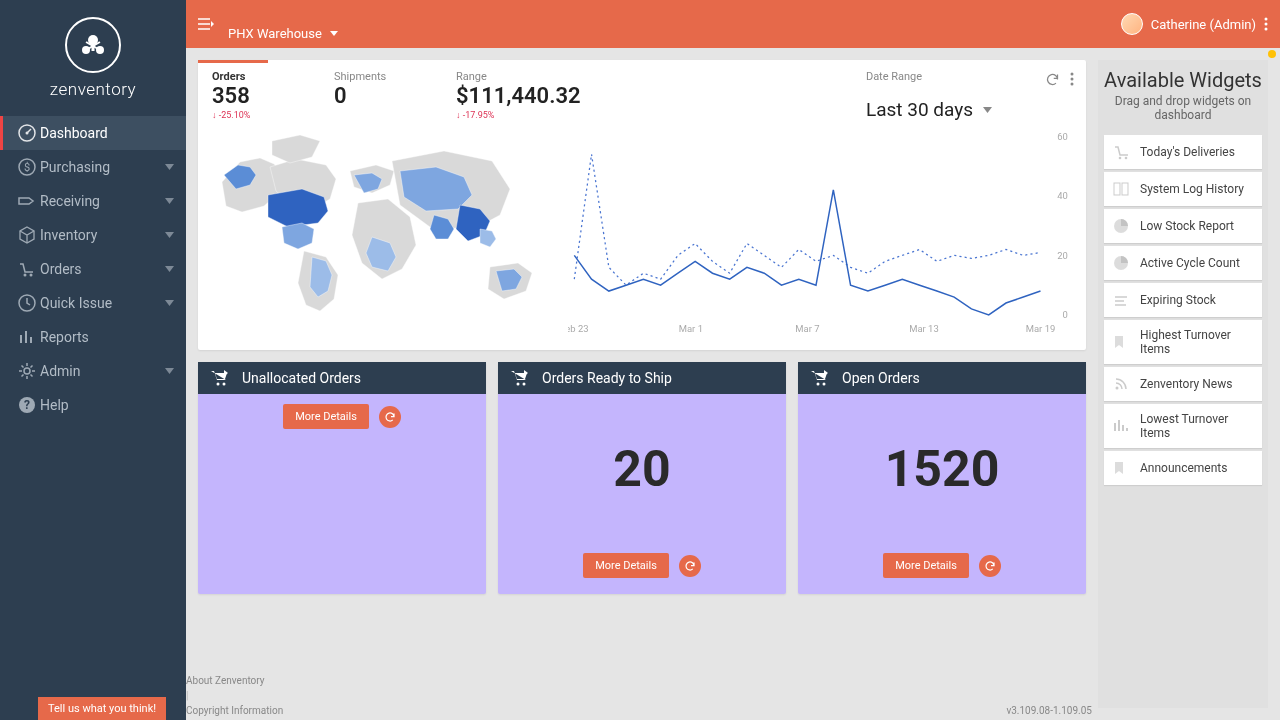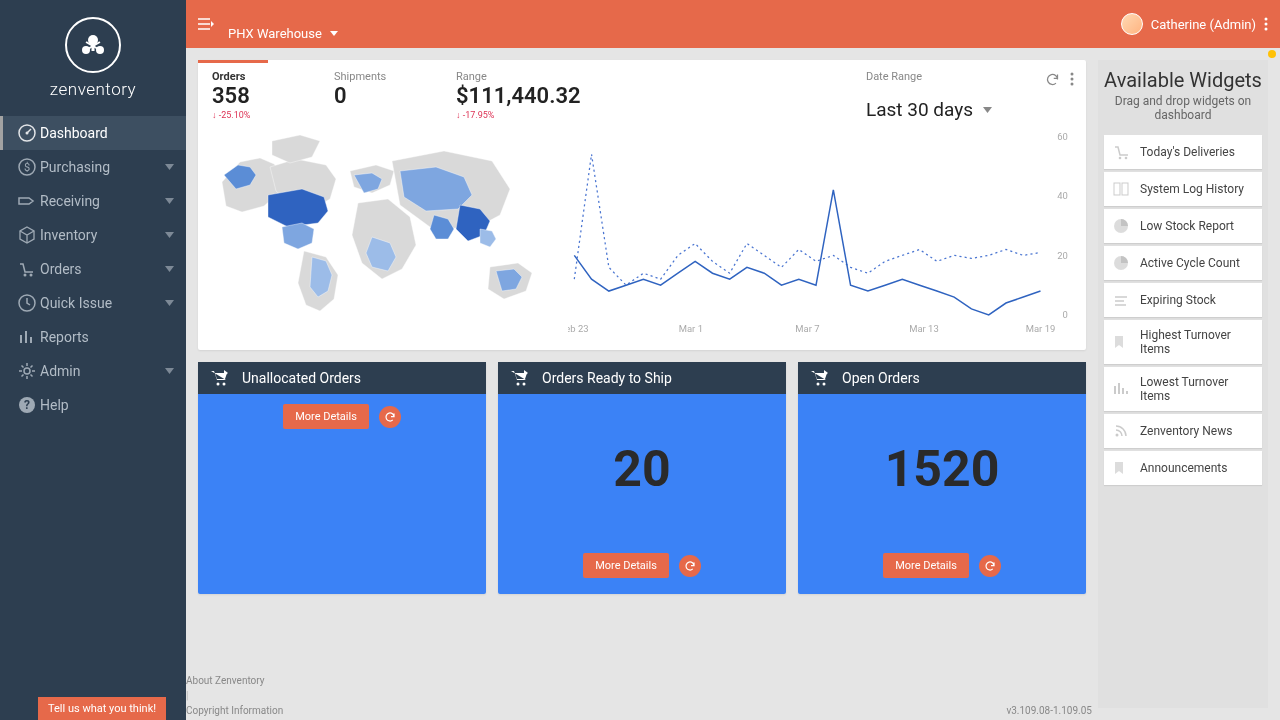--- a/index.html
+++ b/index.html
@@ -3,21 +3,21 @@
 <meta charset="utf-8">
 <style>
 * { margin: 0; padding: 0; box-sizing: border-box; font-family: -apple-system, BlinkMacSystemFont, "Segoe UI", Roboto, sans-serif; }
 body { background: #e5e5e5; width: 1280px; height: 720px; overflow: hidden; position: relative; }
 
 .sidebar { position: absolute; left: 0; top: 0; width: 186px; height: 720px; background: #2d3e50; color: #b2bcc6; }
 .logo-area { height: 116px; display: flex; flex-direction: column; align-items: center; justify-content: center; }
 .logo-circle { width: 56px; height: 56px; border: 2px solid #fff; border-radius: 50%; display:flex; align-items:center; justify-content:center; margin-bottom: 6px; }
 .logo-text { color: #fff; font-size: 17px; font-weight: 300; letter-spacing: 0.5px; }
 .nav-item { display: flex; align-items: center; height: 34px; padding: 0 12px 0 14px; font-size: 14px; cursor: pointer; position: relative; }
-.nav-item.active { background: #3d4f61; color: #fff; border-left: 3px solid #a3a3a3; padding-left: 11px; }
+.nav-item.active { background: #3d4f61; color: #fff; border-left: 3px solid #ef4444; padding-left: 11px; }
 .nav-icon { width: 26px; display: inline-flex; align-items:center; justify-content:center; opacity: 0.85; }
 .nav-chevron { margin-left: auto; opacity: 0.6; }
 .feedback-btn { position: absolute; bottom: 0; left: 38px; background: #e6694a; color: #fff; font-size: 11px; padding: 5px 10px; }
 
 .topbar { position: absolute; left: 186px; top: 0; right: 0; height: 48px; background: #e6694a; color: #fff; display: flex; align-items: center; padding: 0 12px; font-size: 13px; }
 .menu-toggle { margin-right: 14px; }
 .warehouse-select { display:flex; align-items:center; gap: 8px; margin-top: 19px; }
 .user-area { margin-left: auto; display: flex; align-items: center; gap: 8px; font-size: 13px; }
 .avatar { width: 22px; height: 22px; border-radius: 50%; background: linear-gradient(135deg,#ffd9b3,#ffb380); border: 1px solid #fff; }
 
@@ -38,21 +38,21 @@
 .daterange { margin-left: auto; margin-right: 80px; }
 .daterange-label { font-size: 11px; color: #888; }
 .daterange-value { font-size: 19px; color: #222; margin-top: 15px; display:flex; align-items:center; gap:10px; }
 .card-actions { position: absolute; top: 12px; right: 12px; display:flex; gap: 10px; }
 
 .charts-row { display:flex; padding: 6px 14px 12px 14px; gap: 16px; height: 230px; }
 .map-box { flex: 0 0 340px; position: relative; }
 .linechart-box { flex: 1; position: relative; }
 
 .card-row { display:flex; gap: 12px; height: 232px; }
-.data-card { flex:1; background: #3b82f6; border-radius: 2px; box-shadow: 0 1px 2px rgba(0,0,0,0.08); display:flex; flex-direction:column; }
+.data-card { flex:1; background: #c4b5fd; border-radius: 2px; box-shadow: 0 1px 2px rgba(0,0,0,0.08); display:flex; flex-direction:column; }
 .card-header { background: #2d3e50; color: #fff; font-size: 14px; padding: 8px 12px; display:flex; align-items:center; gap: 12px; }
 .card-big-num { flex:1; display:flex; align-items:center; justify-content:center; font-size: 50px; font-weight: 700; color:#2a2a2a; }
 .card-footer { display:flex; justify-content:center; align-items:center; gap:10px; padding: 10px 0 16px 0; }
 .more-btn { background:#e6694a; color:#fff; font-size:11px; padding:6px 12px; border:none; border-radius:2px; cursor:pointer; }
 .icon-circle { width:22px; height:22px; border-radius:50%; background:#e6694a; display:inline-flex; align-items:center; justify-content:center; }
 
 .widgets-title { text-align:center; font-size:20px; color:#333; padding: 0 4px; }
 .widgets-sub { text-align:center; font-size:12px; color:#666; padding: 2px 6px 10px 6px; }
 .widget-item { background:#fff; margin:3px 6px; padding:8px 8px; display:flex; align-items:center; gap:10px; font-size:12px; color:#444; box-shadow:0 1px 1px rgba(0,0,0,0.08); cursor:grab; }
 .widget-icon { width:18px; display:flex; justify-content:center; opacity:0.5; }
@@ -443,33 +443,33 @@
             <span class="widget-icon">
               <svg width="18" height="18" viewBox="0 0 18 18">
                 <path d="M3 3v12l4-3 4 3V3z" fill="#bbb"></path>
               </svg>
             </span>
             <span>Highest Turnover Items</span>
           </div>
           <div class="widget-item">
             <span class="widget-icon">
               <svg width="18" height="18" viewBox="0 0 18 18">
-                <path d="M3 14V6M7 14V3M11 14V8M15 14v-3" stroke="#999" stroke-width="2"></path>
-              </svg>
-            </span>
-            <span>Lowest Turnover Items</span>
-          </div>
-          <div class="widget-item">
-            <span class="widget-icon">
-              <svg width="18" height="18" viewBox="0 0 18 18">
                 <path d="M4 4a10 10 0 0110 10M4 8a6 6 0 016 6" fill="none" stroke="#999" stroke-width="1.5"></path>
                 <circle cx="5" cy="13" r="1.5" fill="#999"></circle>
               </svg>
             </span>
             <span>Zenventory News</span>
+          </div>
+          <div class="widget-item">
+            <span class="widget-icon">
+              <svg width="18" height="18" viewBox="0 0 18 18">
+                <path d="M3 14V6M7 14V3M11 14V8M15 14v-3" stroke="#999" stroke-width="2"></path>
+              </svg>
+            </span>
+            <span>Lowest Turnover Items</span>
           </div>
           <div class="widget-item">
             <span class="widget-icon">
               <svg width="18" height="18" viewBox="0 0 18 18">
                 <path d="M3 3v12l4-3 4 3V3z" fill="#bbb"></path>
               </svg>
             </span>
             <span>Announcements</span>
           </div>
         </div>

